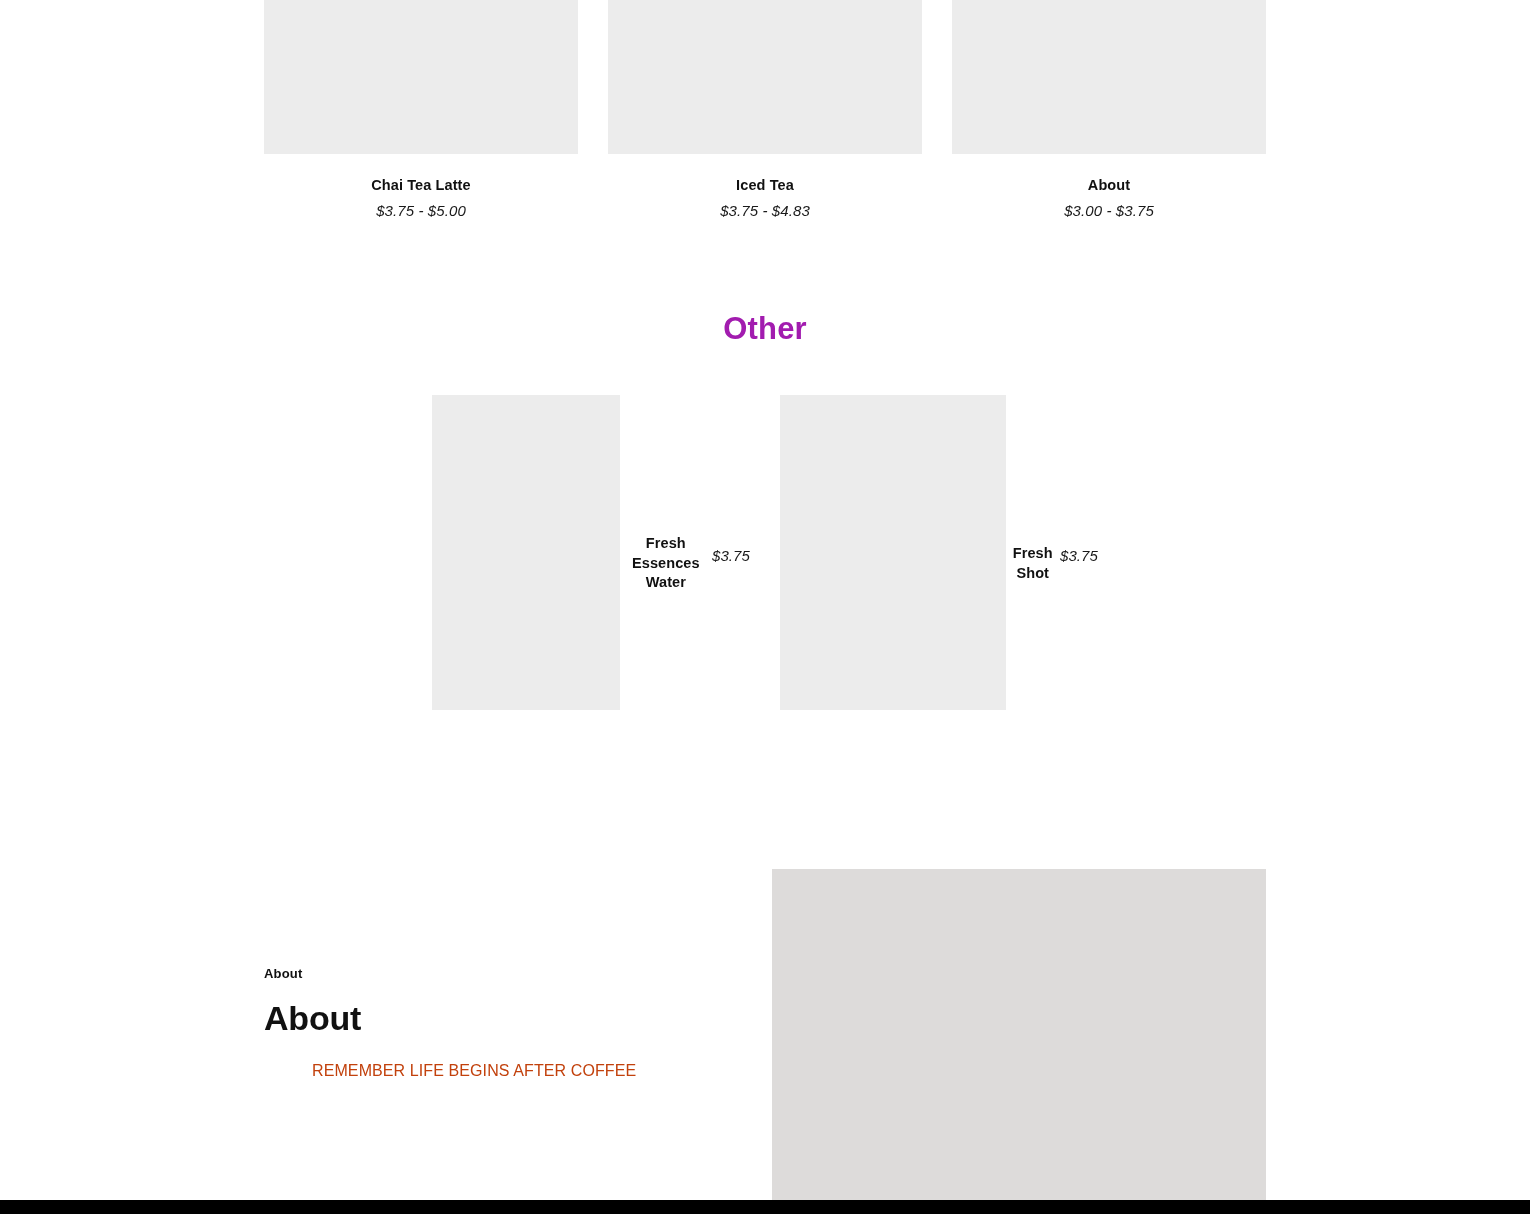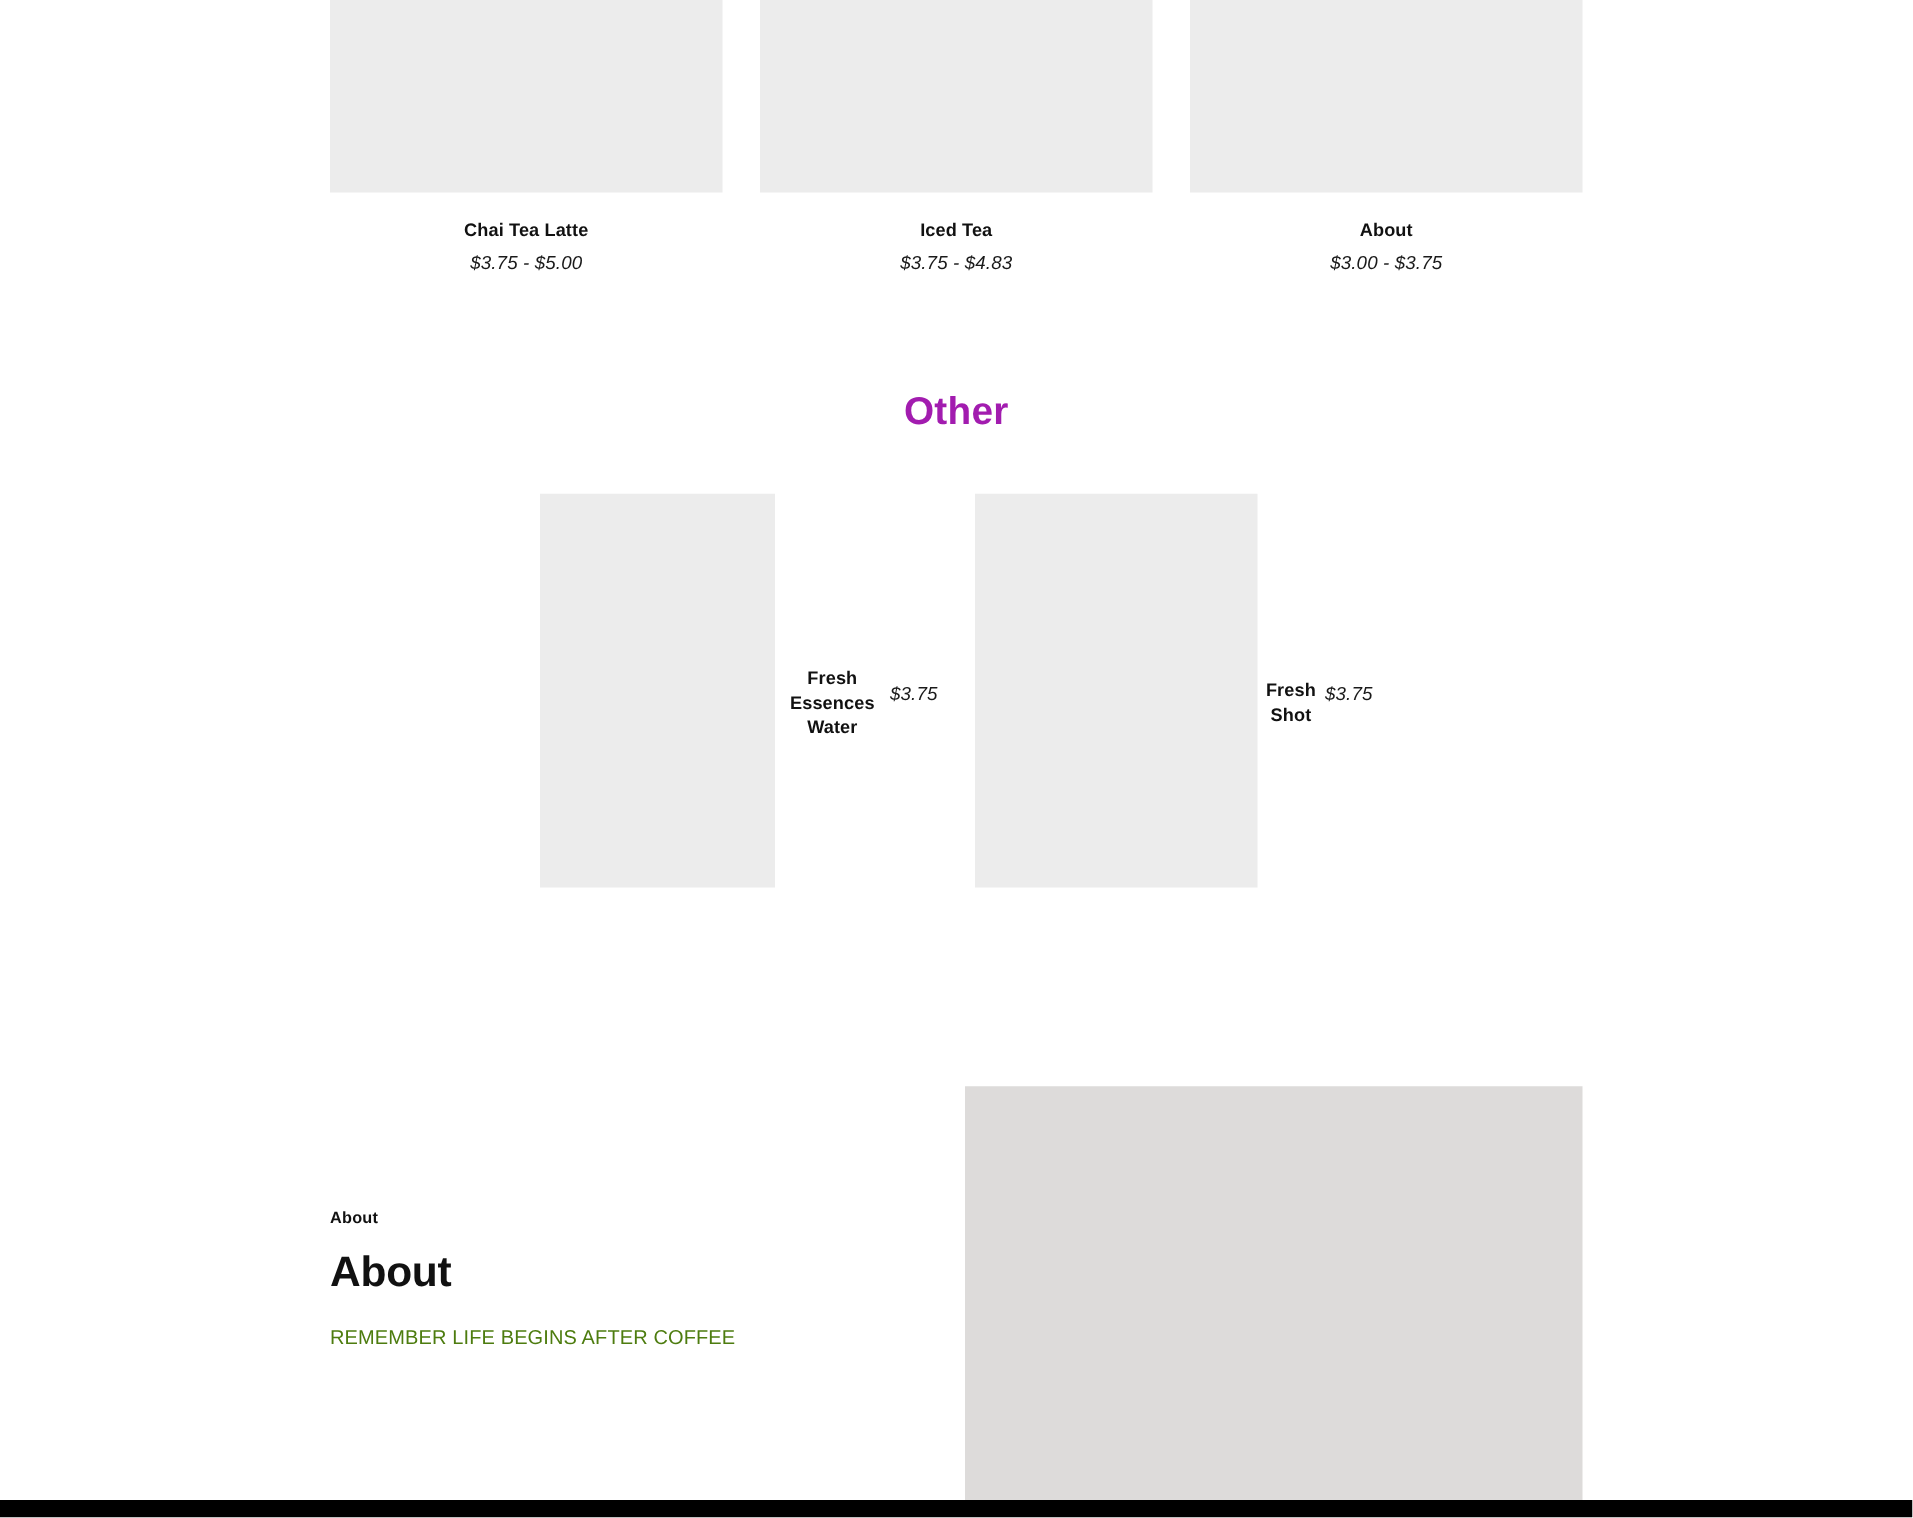--- a/index.html
+++ b/index.html
@@ -126,22 +126,23 @@
     margin-top: 20px;
     font-size: 16px;
     line-height: 1.42;
     color: #1f1f1f;
     max-width: 400px;
   }
   .about-tagline {
     margin-top: 22px;
     font-size: 16px;
     line-height: 1.42;
-    color: #4d7c0f;
+    color: #c2410c;
     letter-spacing: 0.1px;
+    margin-left: 48px;
   }
 
   .about-image {
     position: absolute;
     top: 869px;
     left: 772px;
     width: 494px;
     height: 331px;
   }
 

